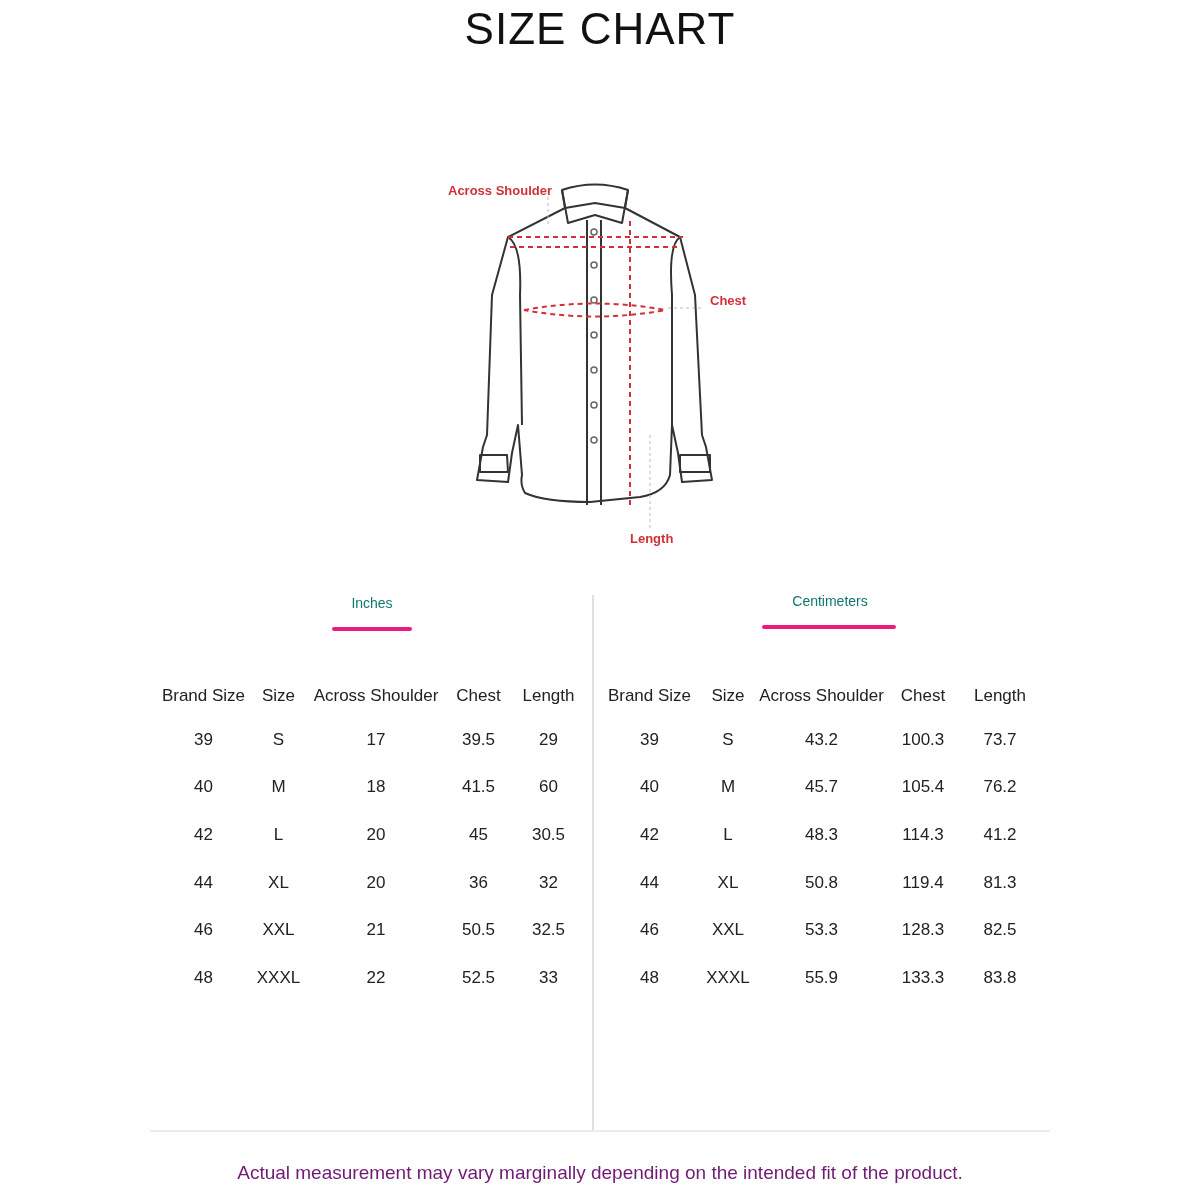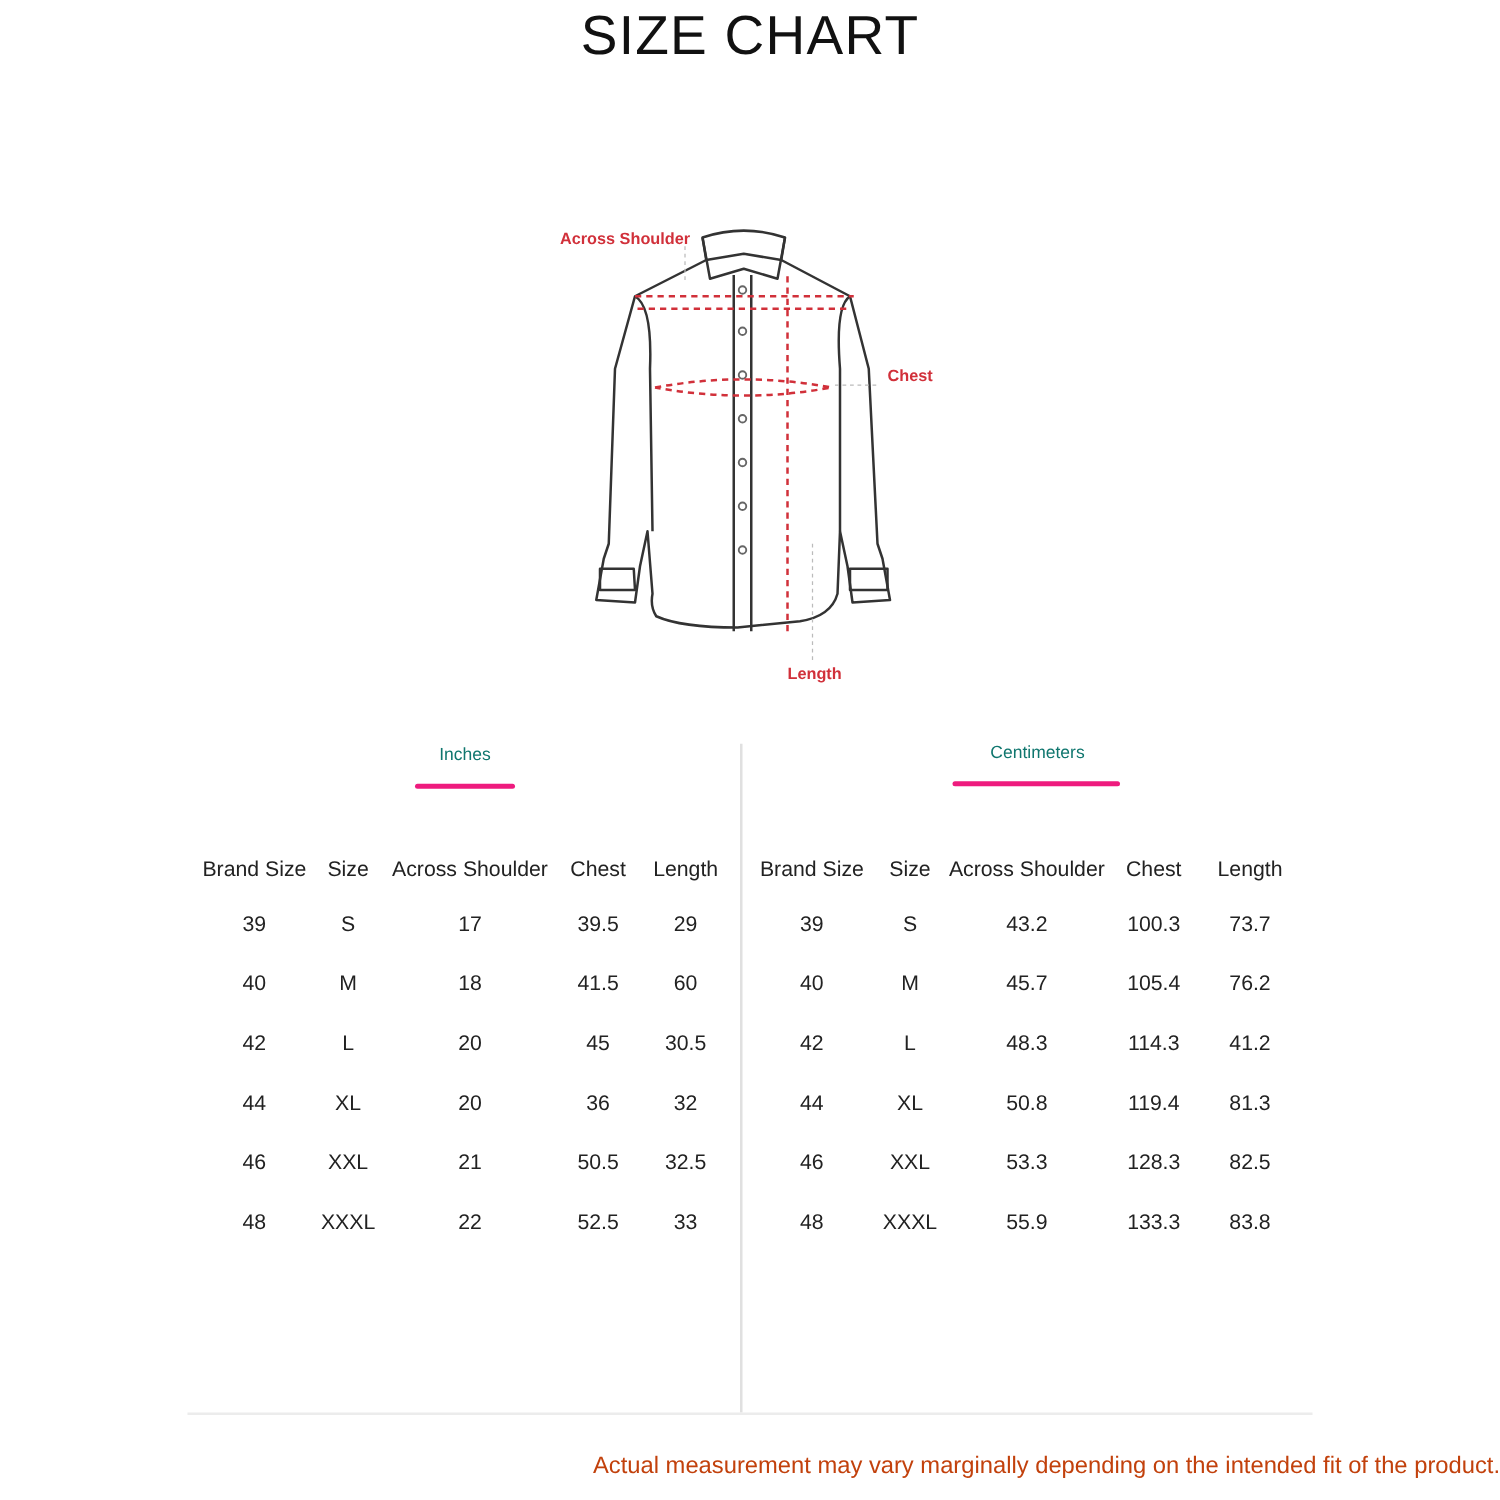--- a/index.html
+++ b/index.html
@@ -15,22 +15,22 @@
   .diagram .lbl { position: absolute; font-size: 13px; color: #d1303a; font-weight: bold; }
   .vdivider { position: absolute; left: 592px; top: 595px; width: 2px; height: 535px; background: #e0e0e0; }
   .hdivider { position: absolute; left: 150px; top: 1130px; width: 900px; height: 2px; background: #ececec; }
   .panel { position: absolute; top: 590px; }
   .panel .unit-title { position: absolute; font-size: 14px; color: #0f766e; text-align: center; }
   .panel .underline { position: absolute; height: 4px; border-radius: 2px; }
   table { position: absolute; border-collapse: collapse; font-size: 17px; color: #222; }
   th { font-weight: normal; padding: 0; height: 20px; white-space: nowrap; text-align: center; }
   td { text-align: center; padding: 0; height: 47.6px; white-space: nowrap; }
   .footer {
-    position: absolute; top: 1162px; left: 0; width: 1200px; text-align: right;
-    font-size: 19px; color: #c2410c;
+    position: absolute; top: 1162px; left: 0; width: 1200px; text-align: center;
+    font-size: 19px; color: #701a75;
   }
 </style>
 </head>
 <body>
 
 <div class="title">SIZE CHART</div>
 
 <div class="diagram">
   <svg width="320" height="385" viewBox="0 0 320 385">
     <g fill="none" stroke="#333" stroke-width="2" stroke-linejoin="round">

